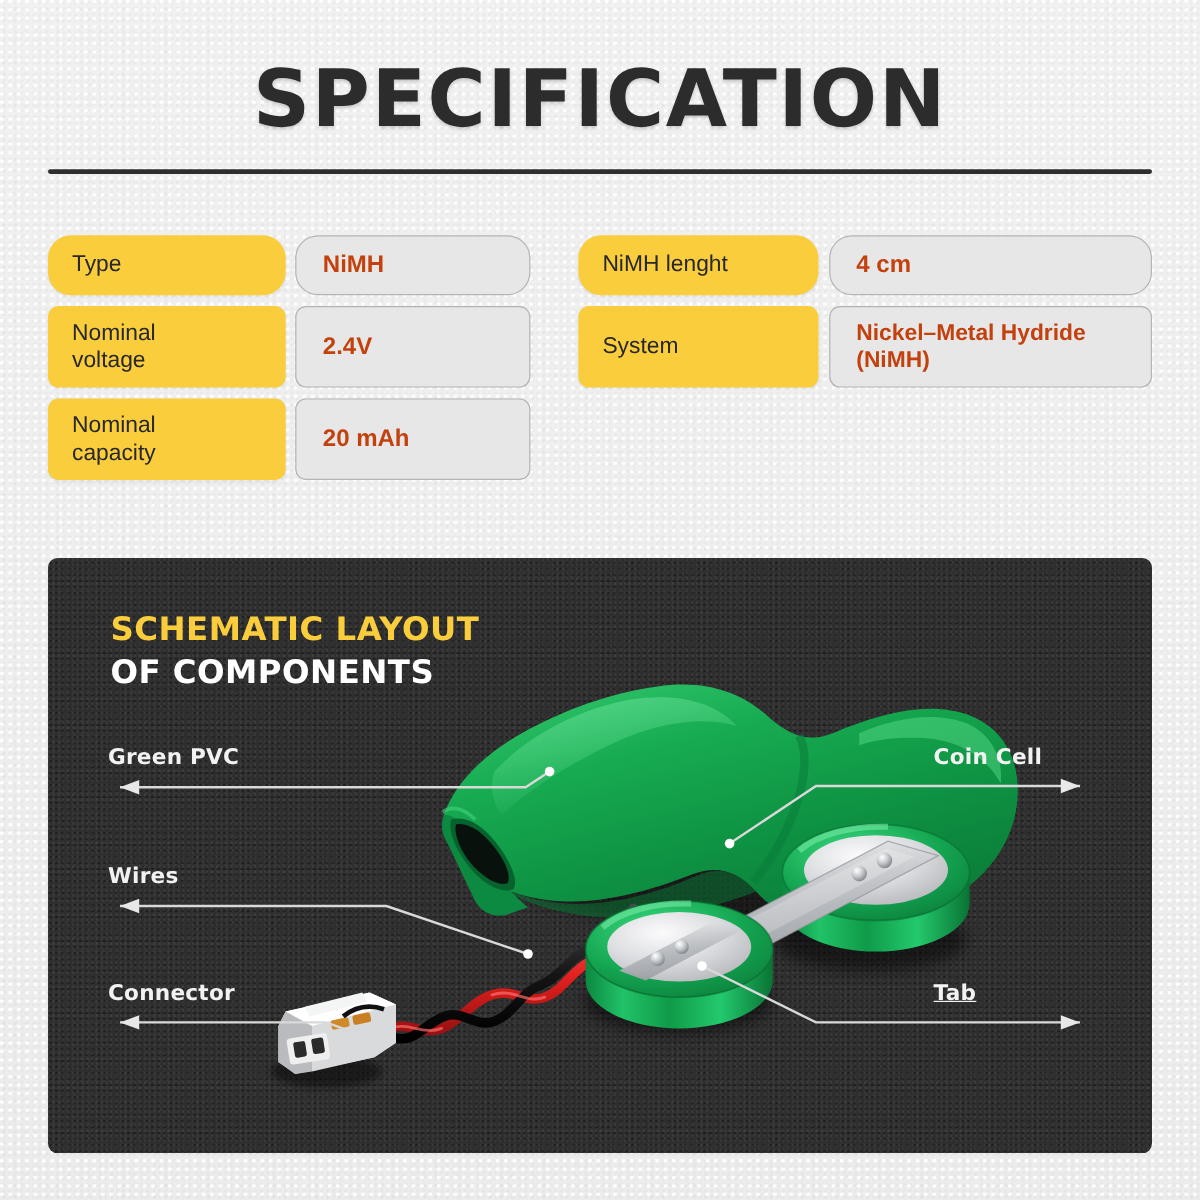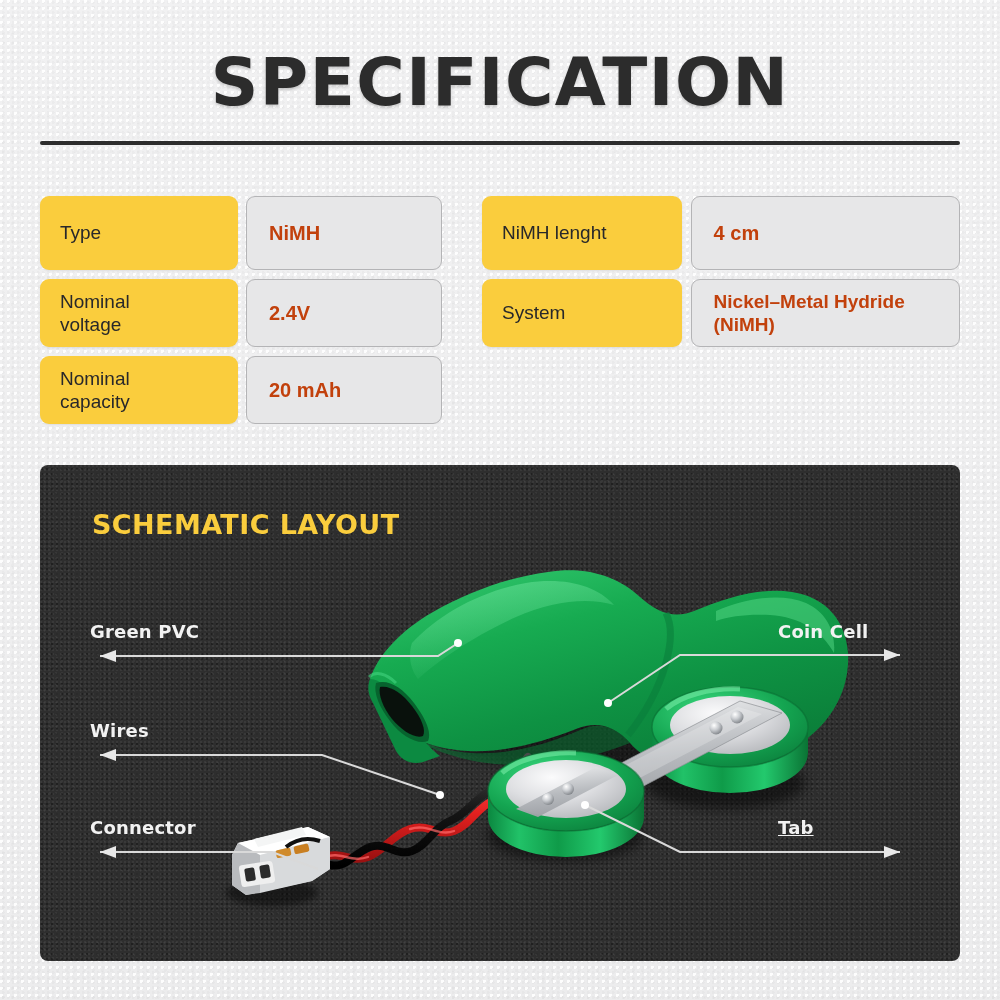--- a/index.html
+++ b/index.html
@@ -68,21 +68,21 @@
     font-size: 20px; font-weight: 700;
     color: #c2410c;
     line-height: 1.22;
   }
   #spec-col-left  .spec-key { width: 198px; }
   #spec-col-left  .spec-val { width: 196px; margin-left: 8px; }
   #spec-col-right .spec-key { width: 200px; }
   #spec-col-right .spec-val { width: 270px; margin-left: 9px; }
 
   .r-tall   { height: 68px; }
-  .r-short  { height: 74px; }
+  .r-short  { height: 50px; border-radius: 19px; }
 
   
   #panel {
     position: absolute;
     left: 40px; top: 465px;
     width: 920px; height: 496px;
     border-radius: 8px;
     overflow: hidden;
     background:
       radial-gradient(circle at 20% 30%, rgba(255,255,255,.05) 0 1px, transparent 1px),
@@ -160,20 +160,21 @@
       <div class="spec-key r-tall">System</div>
       <div class="spec-val r-tall" style="white-space:pre-line; font-size:19px">Nickel–Metal Hydride
 (NiMH)</div>
     </div>
   </div>
 
   <div id="panel">
 
     <div id="panel-heading">
       <span id="heading-line1">SCHEMATIC LAYOUT</span>
+      <span id="heading-line2">OF COMPONENTS</span>
     </div>
 
     <svg id="art" viewBox="0 0 920 483">
       <defs>
 
         <linearGradient id="pvcBody" x1="0.18" y1="0" x2="0.78" y2="1">
           <stop offset="0" stop-color="#2fc46a"></stop>
           <stop offset="0.28" stop-color="#17ab51"></stop>
           <stop offset="0.62" stop-color="#0e9243"></stop>
           <stop offset="1" stop-color="#0a7a37"></stop>

